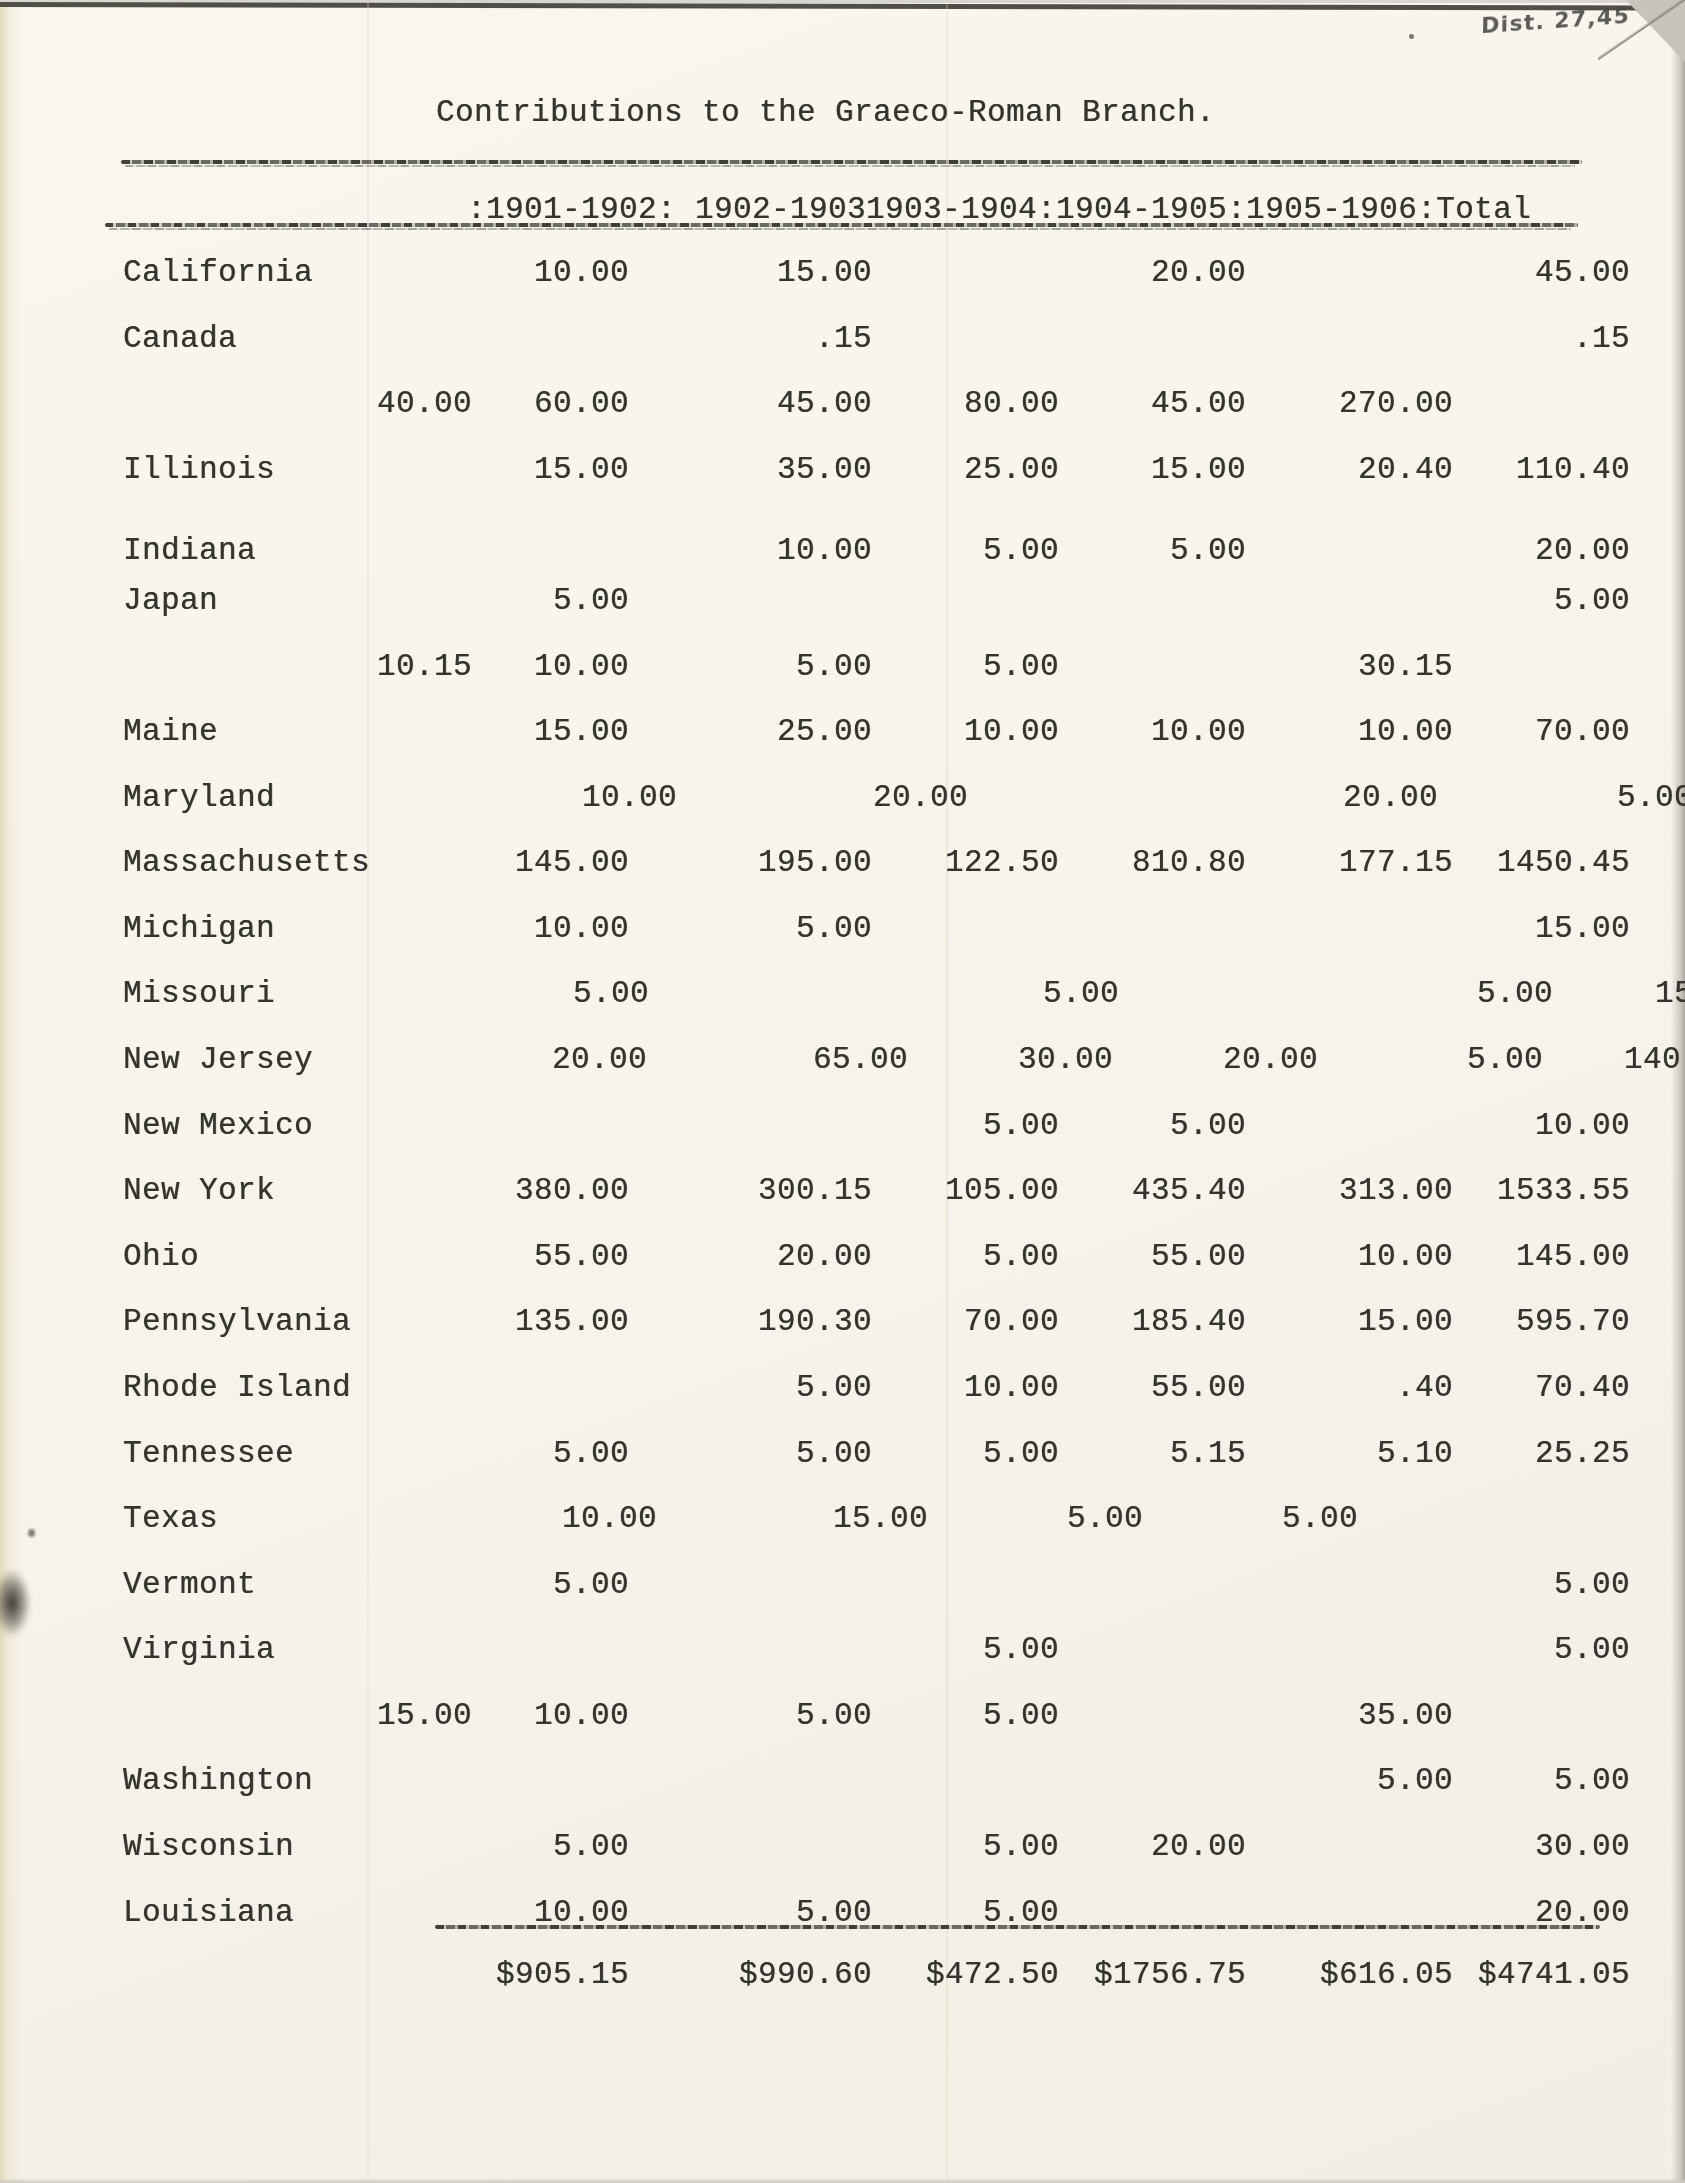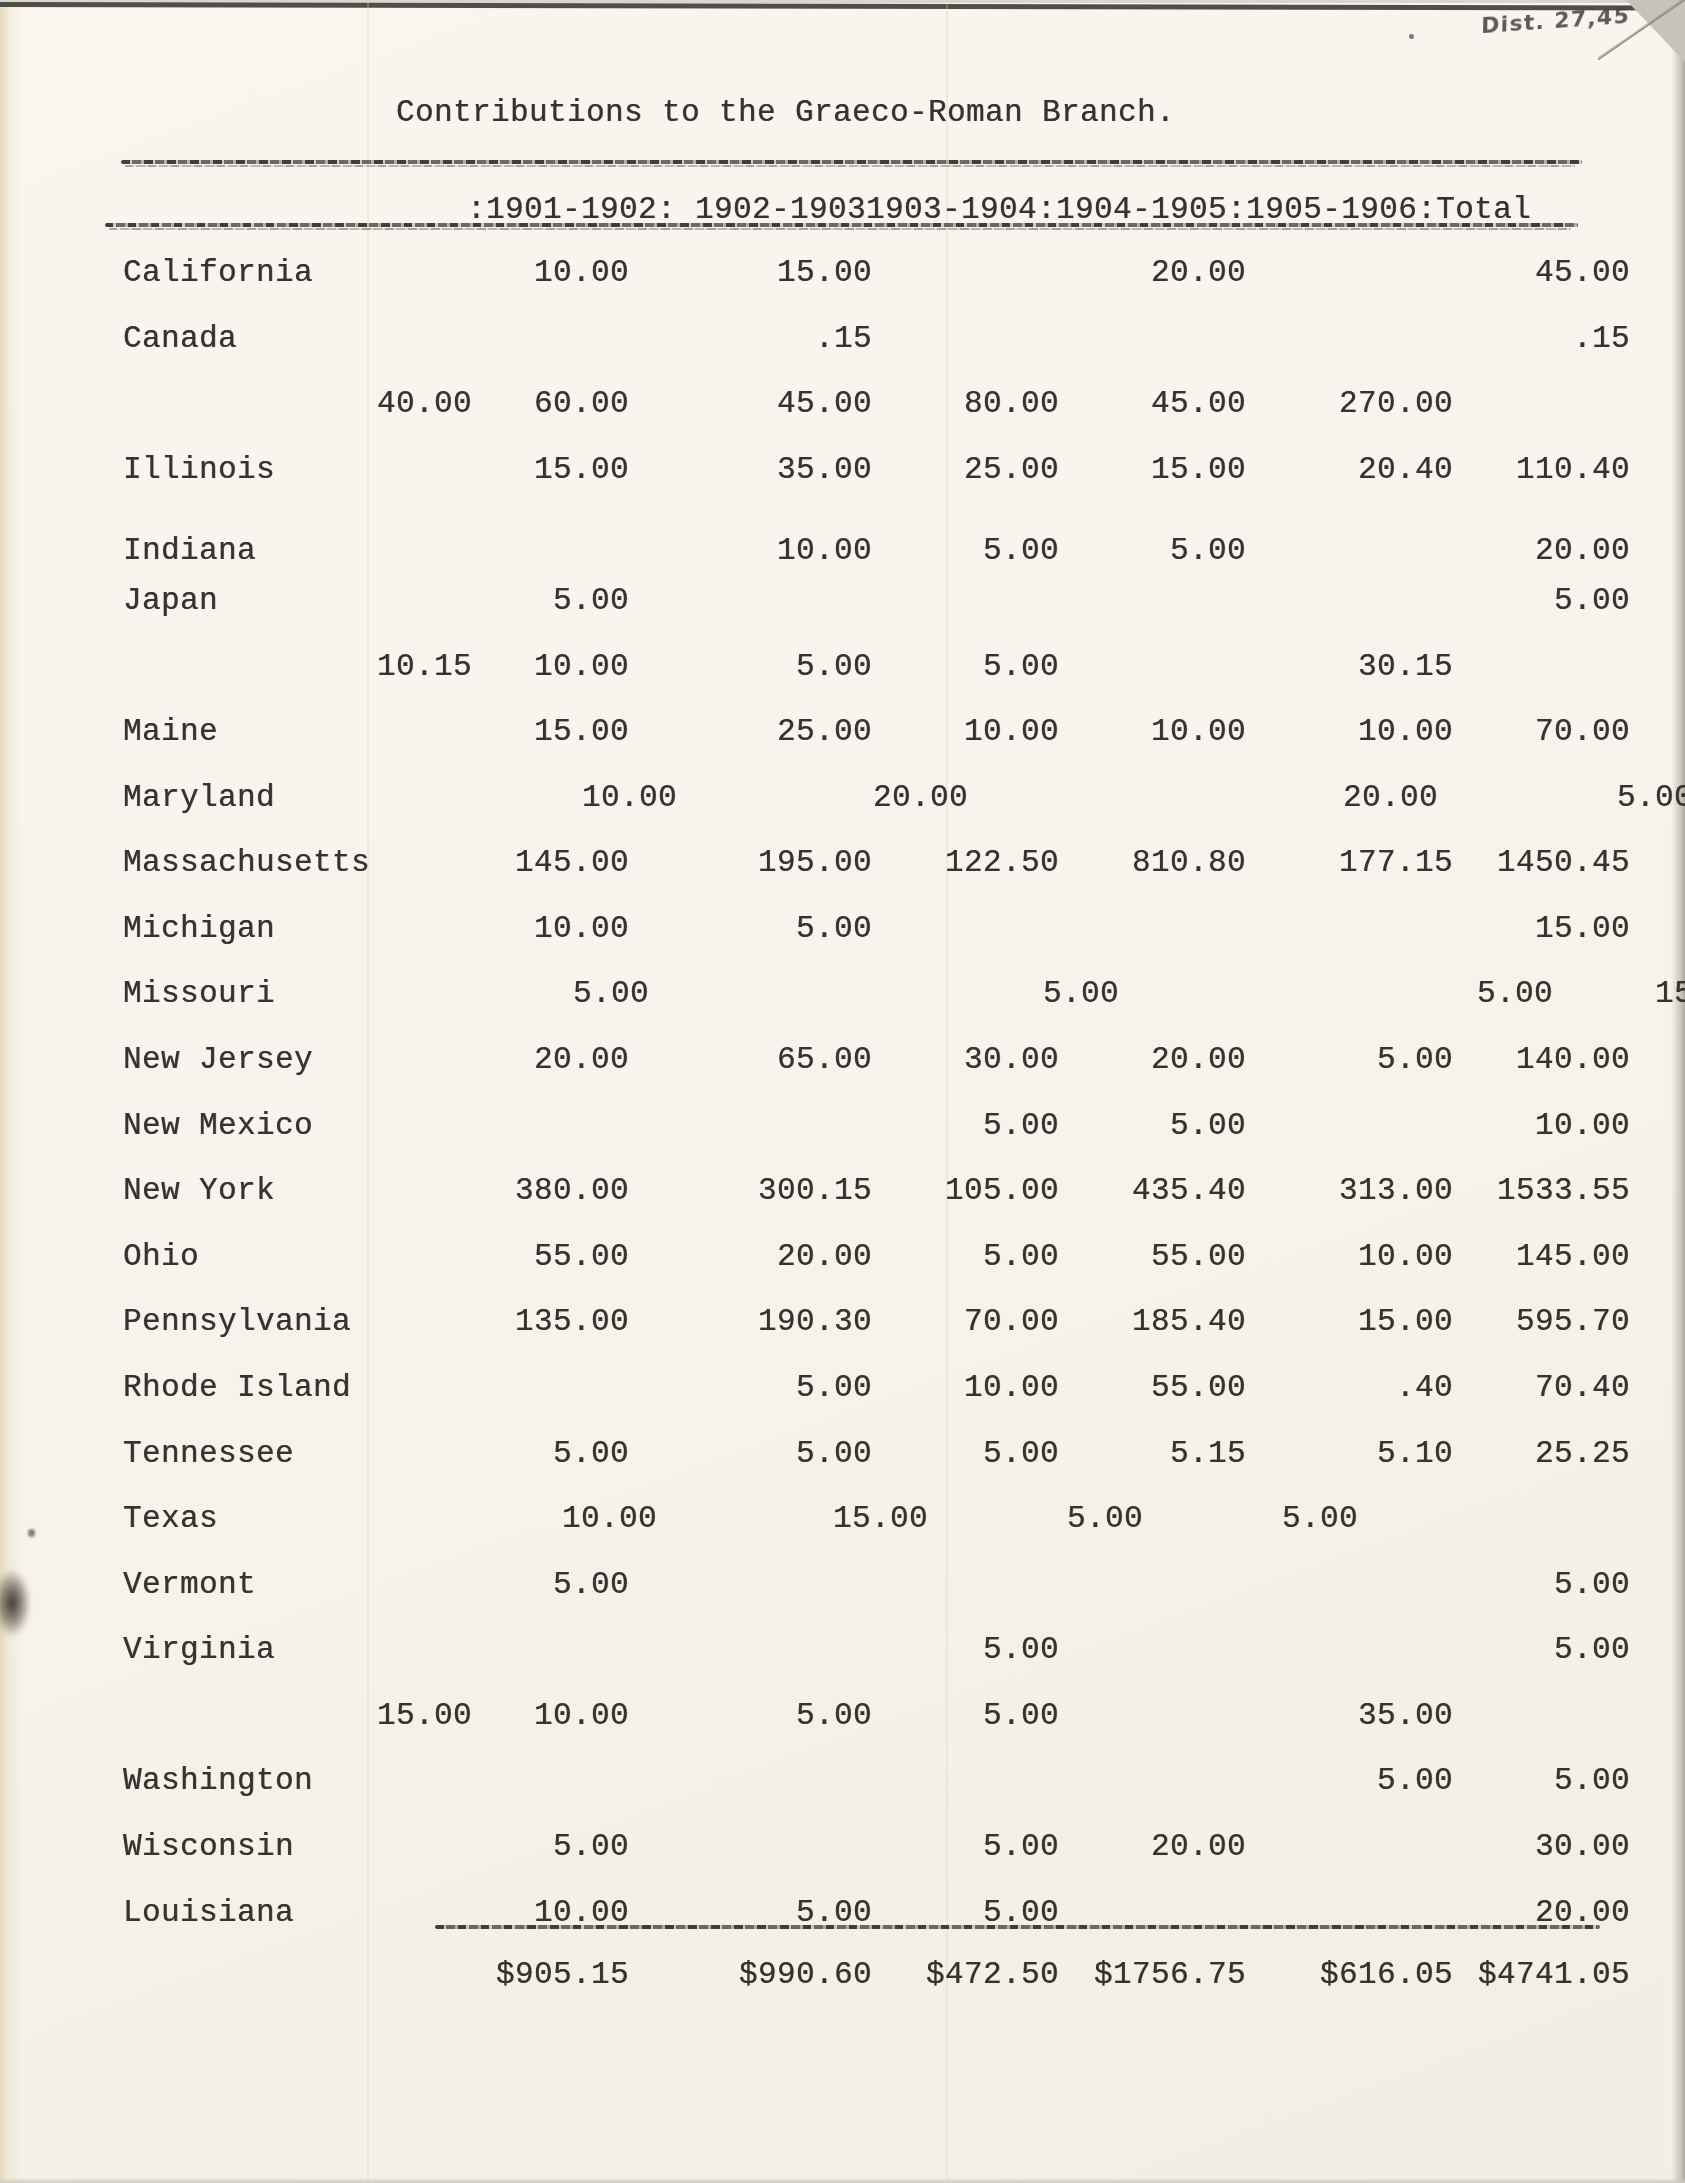--- a/index.html
+++ b/index.html
@@ -36,21 +36,21 @@
   .fold{position:absolute;top:0;width:2px;height:100%;background:rgba(222,210,178,0.30);filter:blur(0.7px);}
   .fold.f1{left:367px;} .fold.f2{left:946px;}
 
   
   .tw{
     font-size:31px;line-height:37px;letter-spacing:0.4px;
     color:#34332d;
     text-shadow:0.4px 0 0.4px rgba(52,51,45,0.55), -0.3px 0 0.3px rgba(52,51,45,0.30);
     white-space:pre;
   }
-  .title{position:absolute;left:396px;top:94px;text-align:right;}
+  .title{position:absolute;left:436px;top:94px;text-align:right;}
   .header-line{position:absolute;left:467px;top:191px;}
 
   
   .rule{position:absolute;height:3.9px;border-radius:2px;filter:blur(0.3px);
     background-image:repeating-linear-gradient(90deg,
       rgba(47,46,40,0.92) 0 8.5px, rgba(47,46,40,0.20) 8.5px 11px,
       rgba(47,46,40,0.70) 11px 20.3px, rgba(47,46,40,0.35) 20.3px 23px);}
   .rule::after{content:"";position:absolute;left:3.9px;right:6.6px;top:4.6px;height:2px;border-radius:1.3px;
     background-image:inherit;opacity:0.45;}
   .rule.r1{left:121px;top:160px;width:1461px;}
@@ -112,21 +112,21 @@
       <div class="trow tw" style="top: 131px;"><span class="cell num">40.00</span><span class="cell num">60.00</span><span class="cell num">45.00</span><span class="cell num">80.00</span><span class="cell num">45.00</span><span class="cell num">270.00</span></div>
       <div class="trow tw" style="top: 197px;"><span class="cell label">Illinois</span><span class="cell num">15.00</span><span class="cell num">35.00</span><span class="cell num">25.00</span><span class="cell num">15.00</span><span class="cell num">20.40</span><span class="cell num">110.40</span></div>
       <div class="trow tw" style="top: 278px;"><span class="cell label">Indiana</span><span class="cell num"></span><span class="cell num">10.00</span><span class="cell num">5.00</span><span class="cell num">5.00</span><span class="cell num"></span><span class="cell num">20.00</span></div>
       <div class="trow tw" style="top: 328px;"><span class="cell label">Japan</span><span class="cell num">5.00</span><span class="cell num"></span><span class="cell num"></span><span class="cell num"></span><span class="cell num"></span><span class="cell num">5.00</span></div>
       <div class="trow tw" style="top: 394px;"><span class="cell num">10.15</span><span class="cell num">10.00</span><span class="cell num">5.00</span><span class="cell num">5.00</span><span class="cell num"></span><span class="cell num">30.15</span></div>
       <div class="trow tw" style="top: 459px;"><span class="cell label">Maine</span><span class="cell num">15.00</span><span class="cell num">25.00</span><span class="cell num">10.00</span><span class="cell num">10.00</span><span class="cell num">10.00</span><span class="cell num">70.00</span></div>
       <div class="trow tw" style="top: 525px; gap: 48px;"><span class="cell label">Maryland</span><span class="cell num">10.00</span><span class="cell num">20.00</span><span class="cell num"></span><span class="cell num">20.00</span><span class="cell num">5.00</span><span class="cell num">55.00</span></div>
       <div class="trow tw" style="top: 590px;"><span class="cell label">Massachusetts</span><span class="cell num">145.00</span><span class="cell num">195.00</span><span class="cell num">122.50</span><span class="cell num">810.80</span><span class="cell num">177.15</span><span class="cell num">1450.45</span></div>
       <div class="trow tw" style="top: 656px;"><span class="cell label">Michigan</span><span class="cell num">10.00</span><span class="cell num">5.00</span><span class="cell num"></span><span class="cell num"></span><span class="cell num"></span><span class="cell num">15.00</span></div>
       <div class="trow tw" style="top: 721px; gap: 20px;"><span class="cell label">Missouri</span><span class="cell num">5.00</span><span class="cell num"></span><span class="cell num">5.00</span><span class="cell num"></span><span class="cell num">5.00</span><span class="cell num">15.00</span></div>
-      <div class="trow tw" style="top: 787px;"><span class="cell label">New Jersey</span><span class="cell num">20.00</span><span class="cell num">65.00</span><span class="cell num">30.00</span><span class="cell num">20.00</span><span class="cell num">5.00</span><span class="cell num">140.00</span></div>
+      <div class="trow tw" style="top: 787px; gap: 18px;"><span class="cell label">New Jersey</span><span class="cell num">20.00</span><span class="cell num">65.00</span><span class="cell num">30.00</span><span class="cell num">20.00</span><span class="cell num">5.00</span><span class="cell num">140.00</span></div>
       <div class="trow tw" style="top: 853px;"><span class="cell label">New Mexico</span><span class="cell num"></span><span class="cell num"></span><span class="cell num">5.00</span><span class="cell num">5.00</span><span class="cell num"></span><span class="cell num">10.00</span></div>
       <div class="trow tw" style="top: 918px;"><span class="cell label">New York</span><span class="cell num">380.00</span><span class="cell num">300.15</span><span class="cell num">105.00</span><span class="cell num">435.40</span><span class="cell num">313.00</span><span class="cell num">1533.55</span></div>
       <div class="trow tw" style="top: 984px;"><span class="cell label">Ohio</span><span class="cell num">55.00</span><span class="cell num">20.00</span><span class="cell num">5.00</span><span class="cell num">55.00</span><span class="cell num">10.00</span><span class="cell num">145.00</span></div>
       <div class="trow tw" style="top: 1049px;"><span class="cell label">Pennsylvania</span><span class="cell num">135.00</span><span class="cell num">190.30</span><span class="cell num">70.00</span><span class="cell num">185.40</span><span class="cell num">15.00</span><span class="cell num">595.70</span></div>
       <div class="trow tw" style="top: 1115px;"><span class="cell label">Rhode Island</span><span class="cell num"></span><span class="cell num">5.00</span><span class="cell num">10.00</span><span class="cell num">55.00</span><span class="cell num">.40</span><span class="cell num">70.40</span></div>
       <div class="trow tw" style="top: 1181px;"><span class="cell label">Tennessee</span><span class="cell num">5.00</span><span class="cell num">5.00</span><span class="cell num">5.00</span><span class="cell num">5.15</span><span class="cell num">5.10</span><span class="cell num">25.25</span></div>
       <div class="trow tw" style="top: 1246px; gap: 28px;"><span class="cell label">Texas</span><span class="cell num">10.00</span><span class="cell num">15.00</span><span class="cell num">5.00</span><span class="cell num">5.00</span><span class="cell num"></span><span class="cell num">35.00</span></div>
       <div class="trow tw" style="top: 1312px;"><span class="cell label">Vermont</span><span class="cell num">5.00</span><span class="cell num"></span><span class="cell num"></span><span class="cell num"></span><span class="cell num"></span><span class="cell num">5.00</span></div>
       <div class="trow tw" style="top: 1377px;"><span class="cell label">Virginia</span><span class="cell num"></span><span class="cell num"></span><span class="cell num">5.00</span><span class="cell num"></span><span class="cell num"></span><span class="cell num">5.00</span></div>
       <div class="trow tw" style="top: 1443px;"><span class="cell num">15.00</span><span class="cell num">10.00</span><span class="cell num">5.00</span><span class="cell num">5.00</span><span class="cell num"></span><span class="cell num">35.00</span></div>

